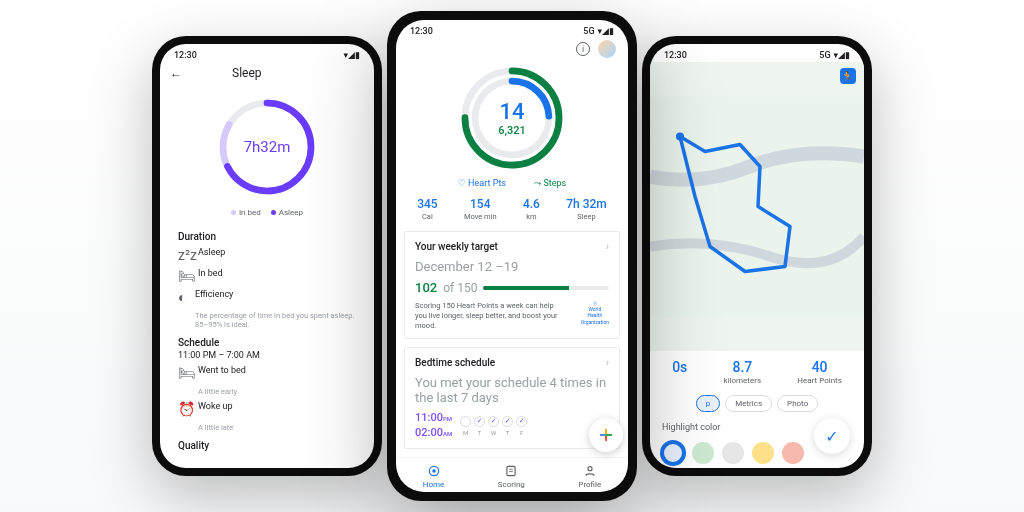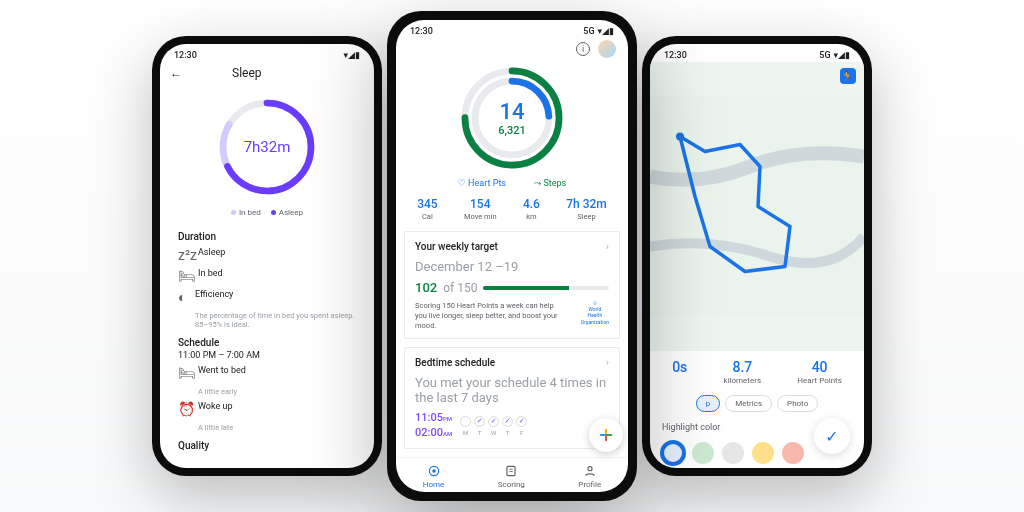--- a/index.html
+++ b/index.html
@@ -274,21 +274,21 @@
     </div>
 
     <div class="card">
       <div class="hd">
             <span>Bedtime schedule</span>
             <span class="chev">›</span>
           </div>
       <div class="sub">You met your schedule 4 times in the last 7 days</div>
       <div class="bt-row">
         <div class="bt-times">
-          <div><span>11:05</span><span class="ampm">PM</span></div>
+          <div><span>11:00</span><span class="ampm">PM</span></div>
           <div><span>02:00</span><span class="ampm">AM</span></div>
         </div>
         <div class="bt-days">
           <div class="d">
                 <div class="c"></div>
                 <span>M</span>
               </div>
           <div class="d">
                 <div class="c">✓</div>
                 <span>T</span>

